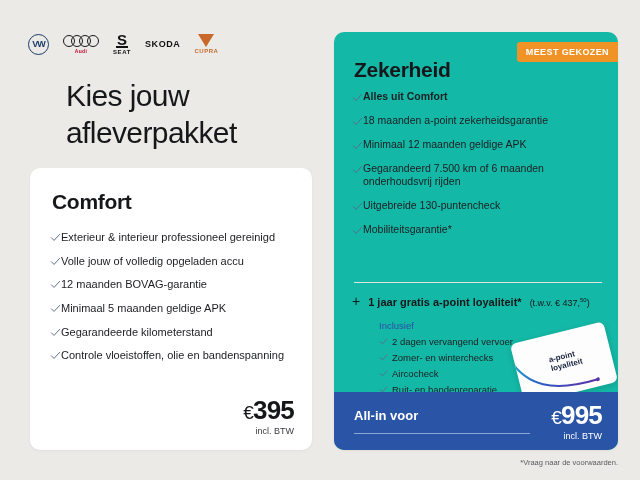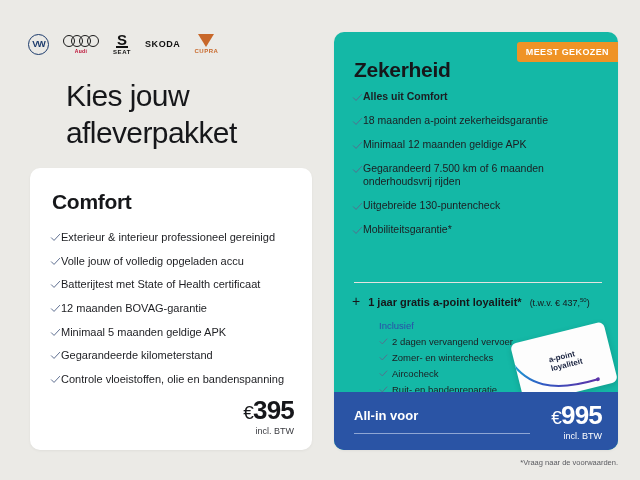--- a/index.html
+++ b/index.html
@@ -200,26 +200,20 @@
           <svg class="check" viewBox="0 0 12 12">
               <path d="M1.5 6.3 L4.4 9.2 L10.5 2.6" fill="none" stroke="#5a6a8c" stroke-width="1.05" stroke-linecap="round" stroke-linejoin="round"></path>
             </svg>
           <span class="txt">Exterieur &amp; interieur professioneel gereinigd</span>
         </div>
         <div class="feat">
           <svg class="check" viewBox="0 0 12 12">
               <path d="M1.5 6.3 L4.4 9.2 L10.5 2.6" fill="none" stroke="#5a6a8c" stroke-width="1.05" stroke-linecap="round" stroke-linejoin="round"></path>
             </svg>
           <span class="txt">Volle jouw of volledig opgeladen accu</span>
-        </div>
-        <div class="feat">
-          <svg class="check" viewBox="0 0 12 12">
-              <path d="M1.5 6.3 L4.4 9.2 L10.5 2.6" fill="none" stroke="#5a6a8c" stroke-width="1.05" stroke-linecap="round" stroke-linejoin="round"></path>
-            </svg>
-          <span class="txt">Batterijtest met State of Health certificaat</span>
         </div>
         <div class="feat">
           <svg class="check" viewBox="0 0 12 12">
               <path d="M1.5 6.3 L4.4 9.2 L10.5 2.6" fill="none" stroke="#5a6a8c" stroke-width="1.05" stroke-linecap="round" stroke-linejoin="round"></path>
             </svg>
           <span class="txt">12 maanden BOVAG-garantie</span>
         </div>
         <div class="feat">
           <svg class="check" viewBox="0 0 12 12">
               <path d="M1.5 6.3 L4.4 9.2 L10.5 2.6" fill="none" stroke="#5a6a8c" stroke-width="1.05" stroke-linecap="round" stroke-linejoin="round"></path>

